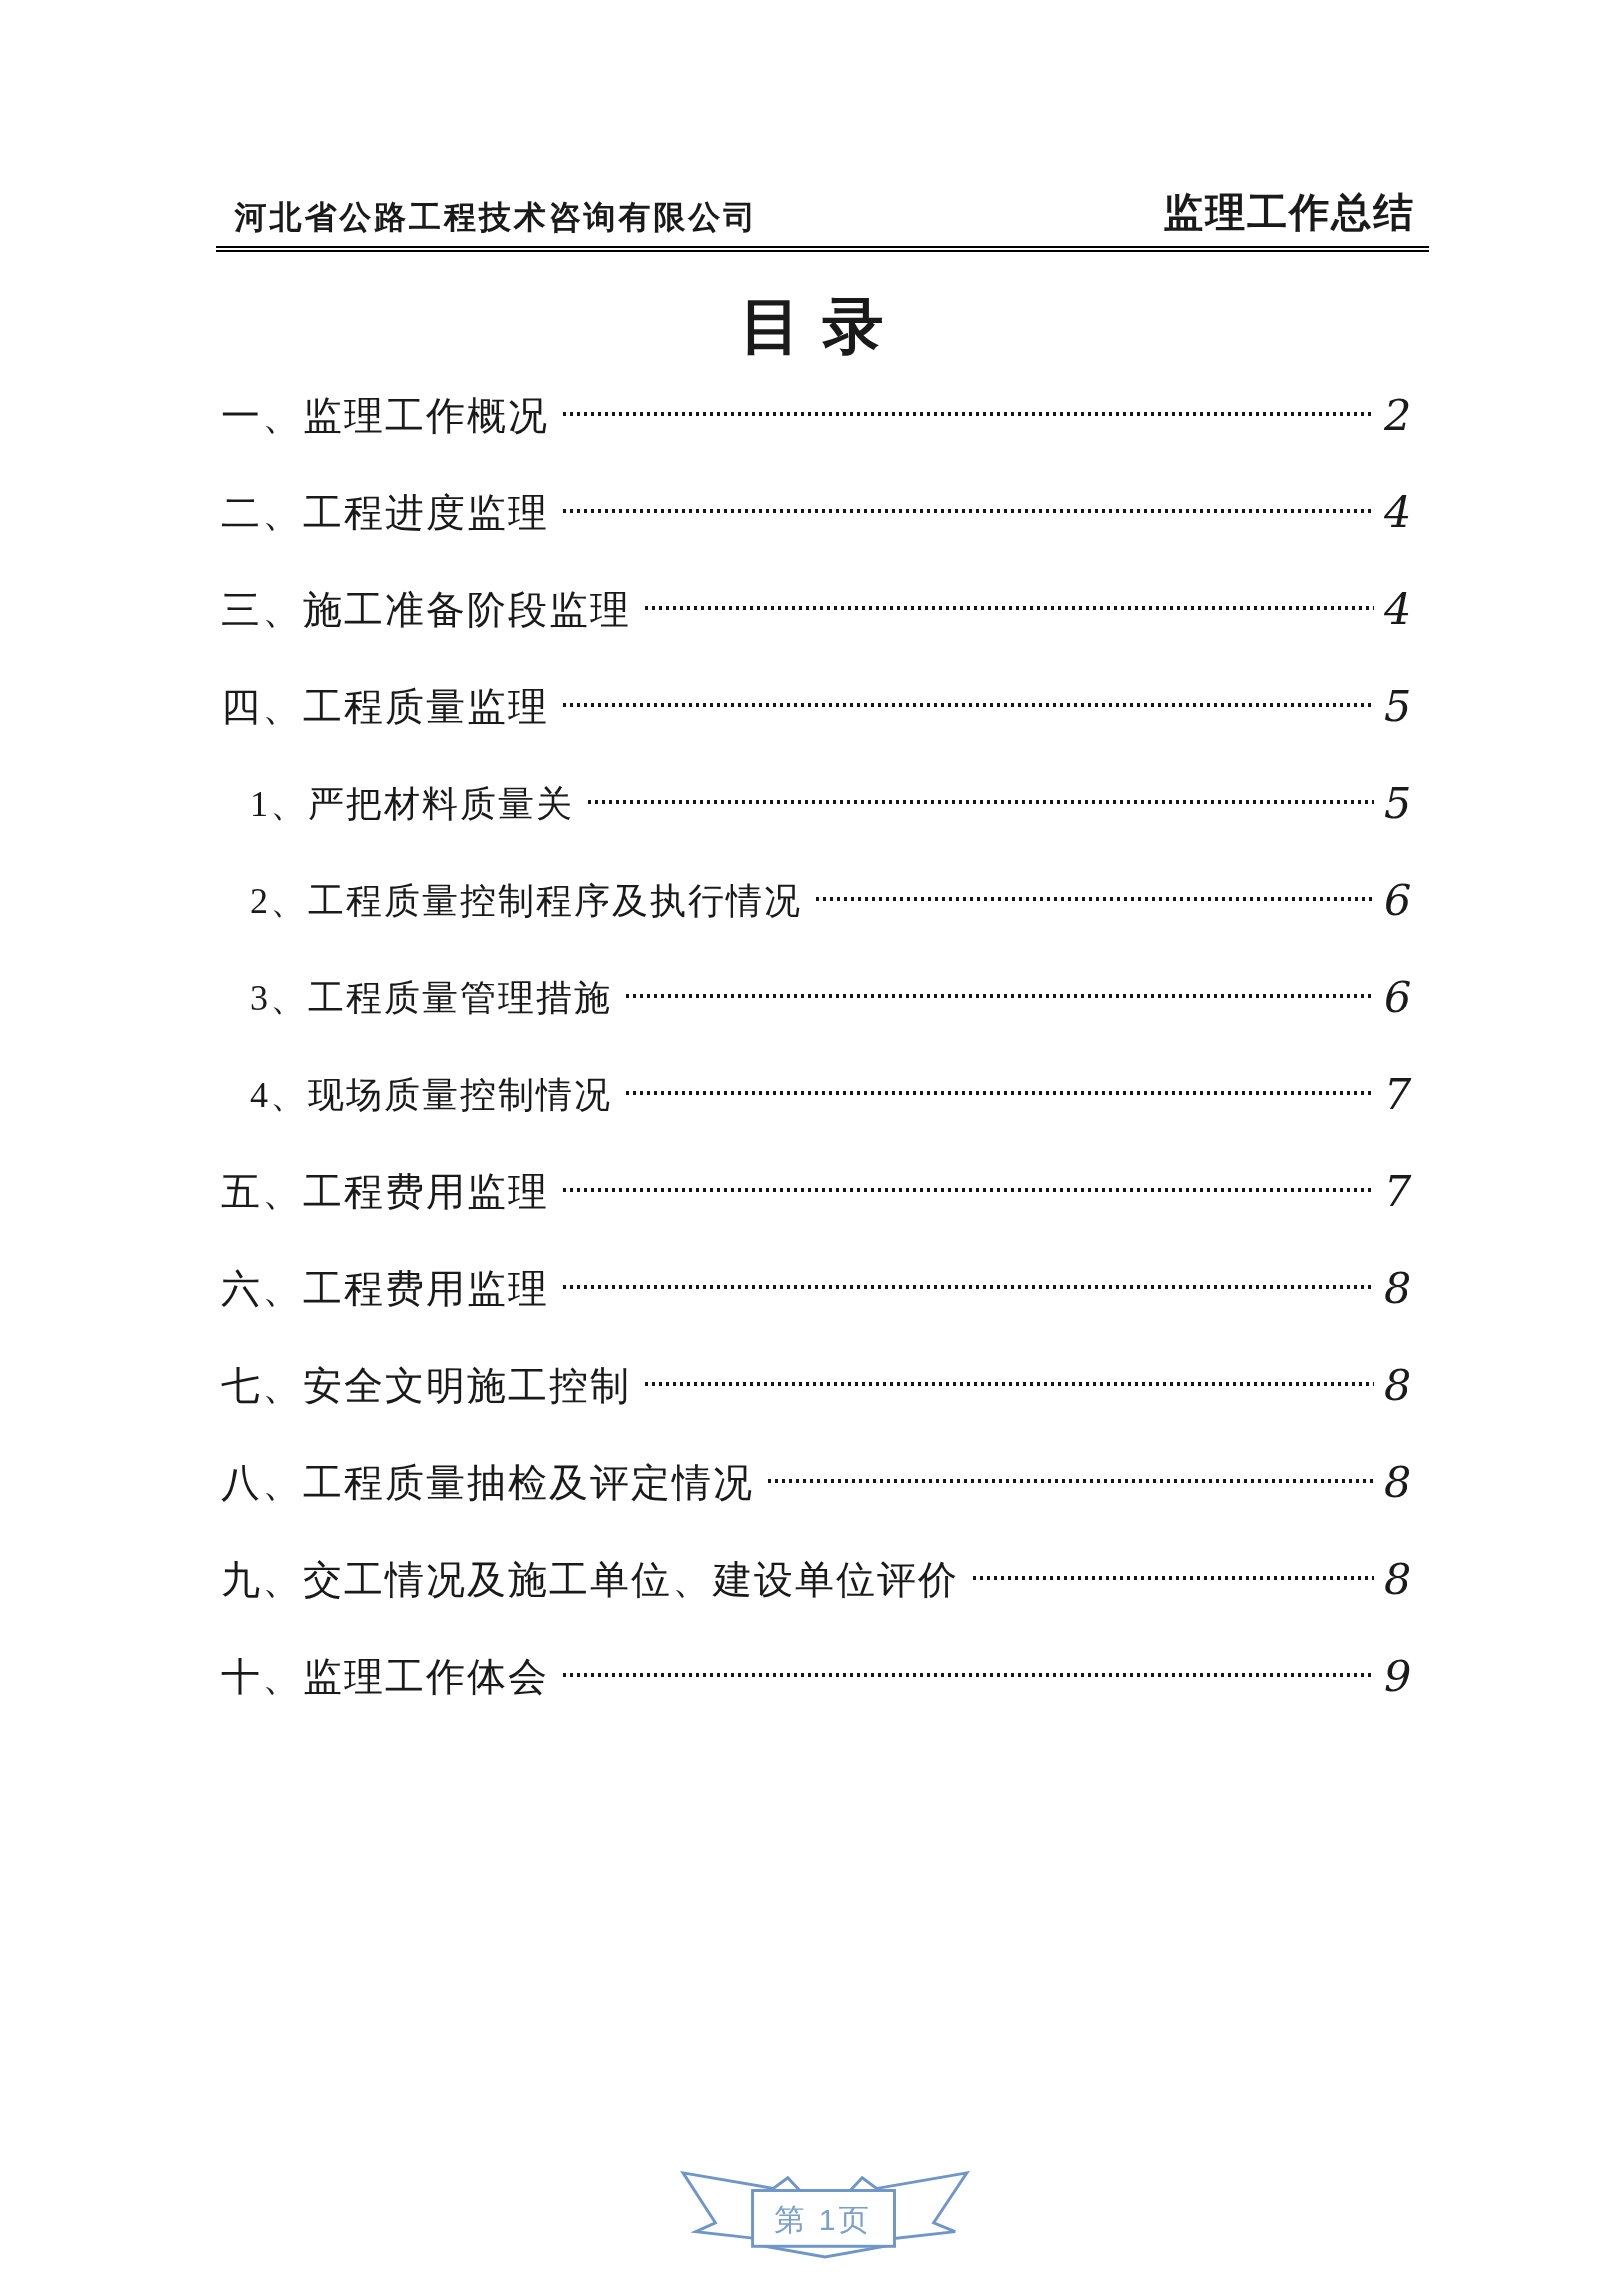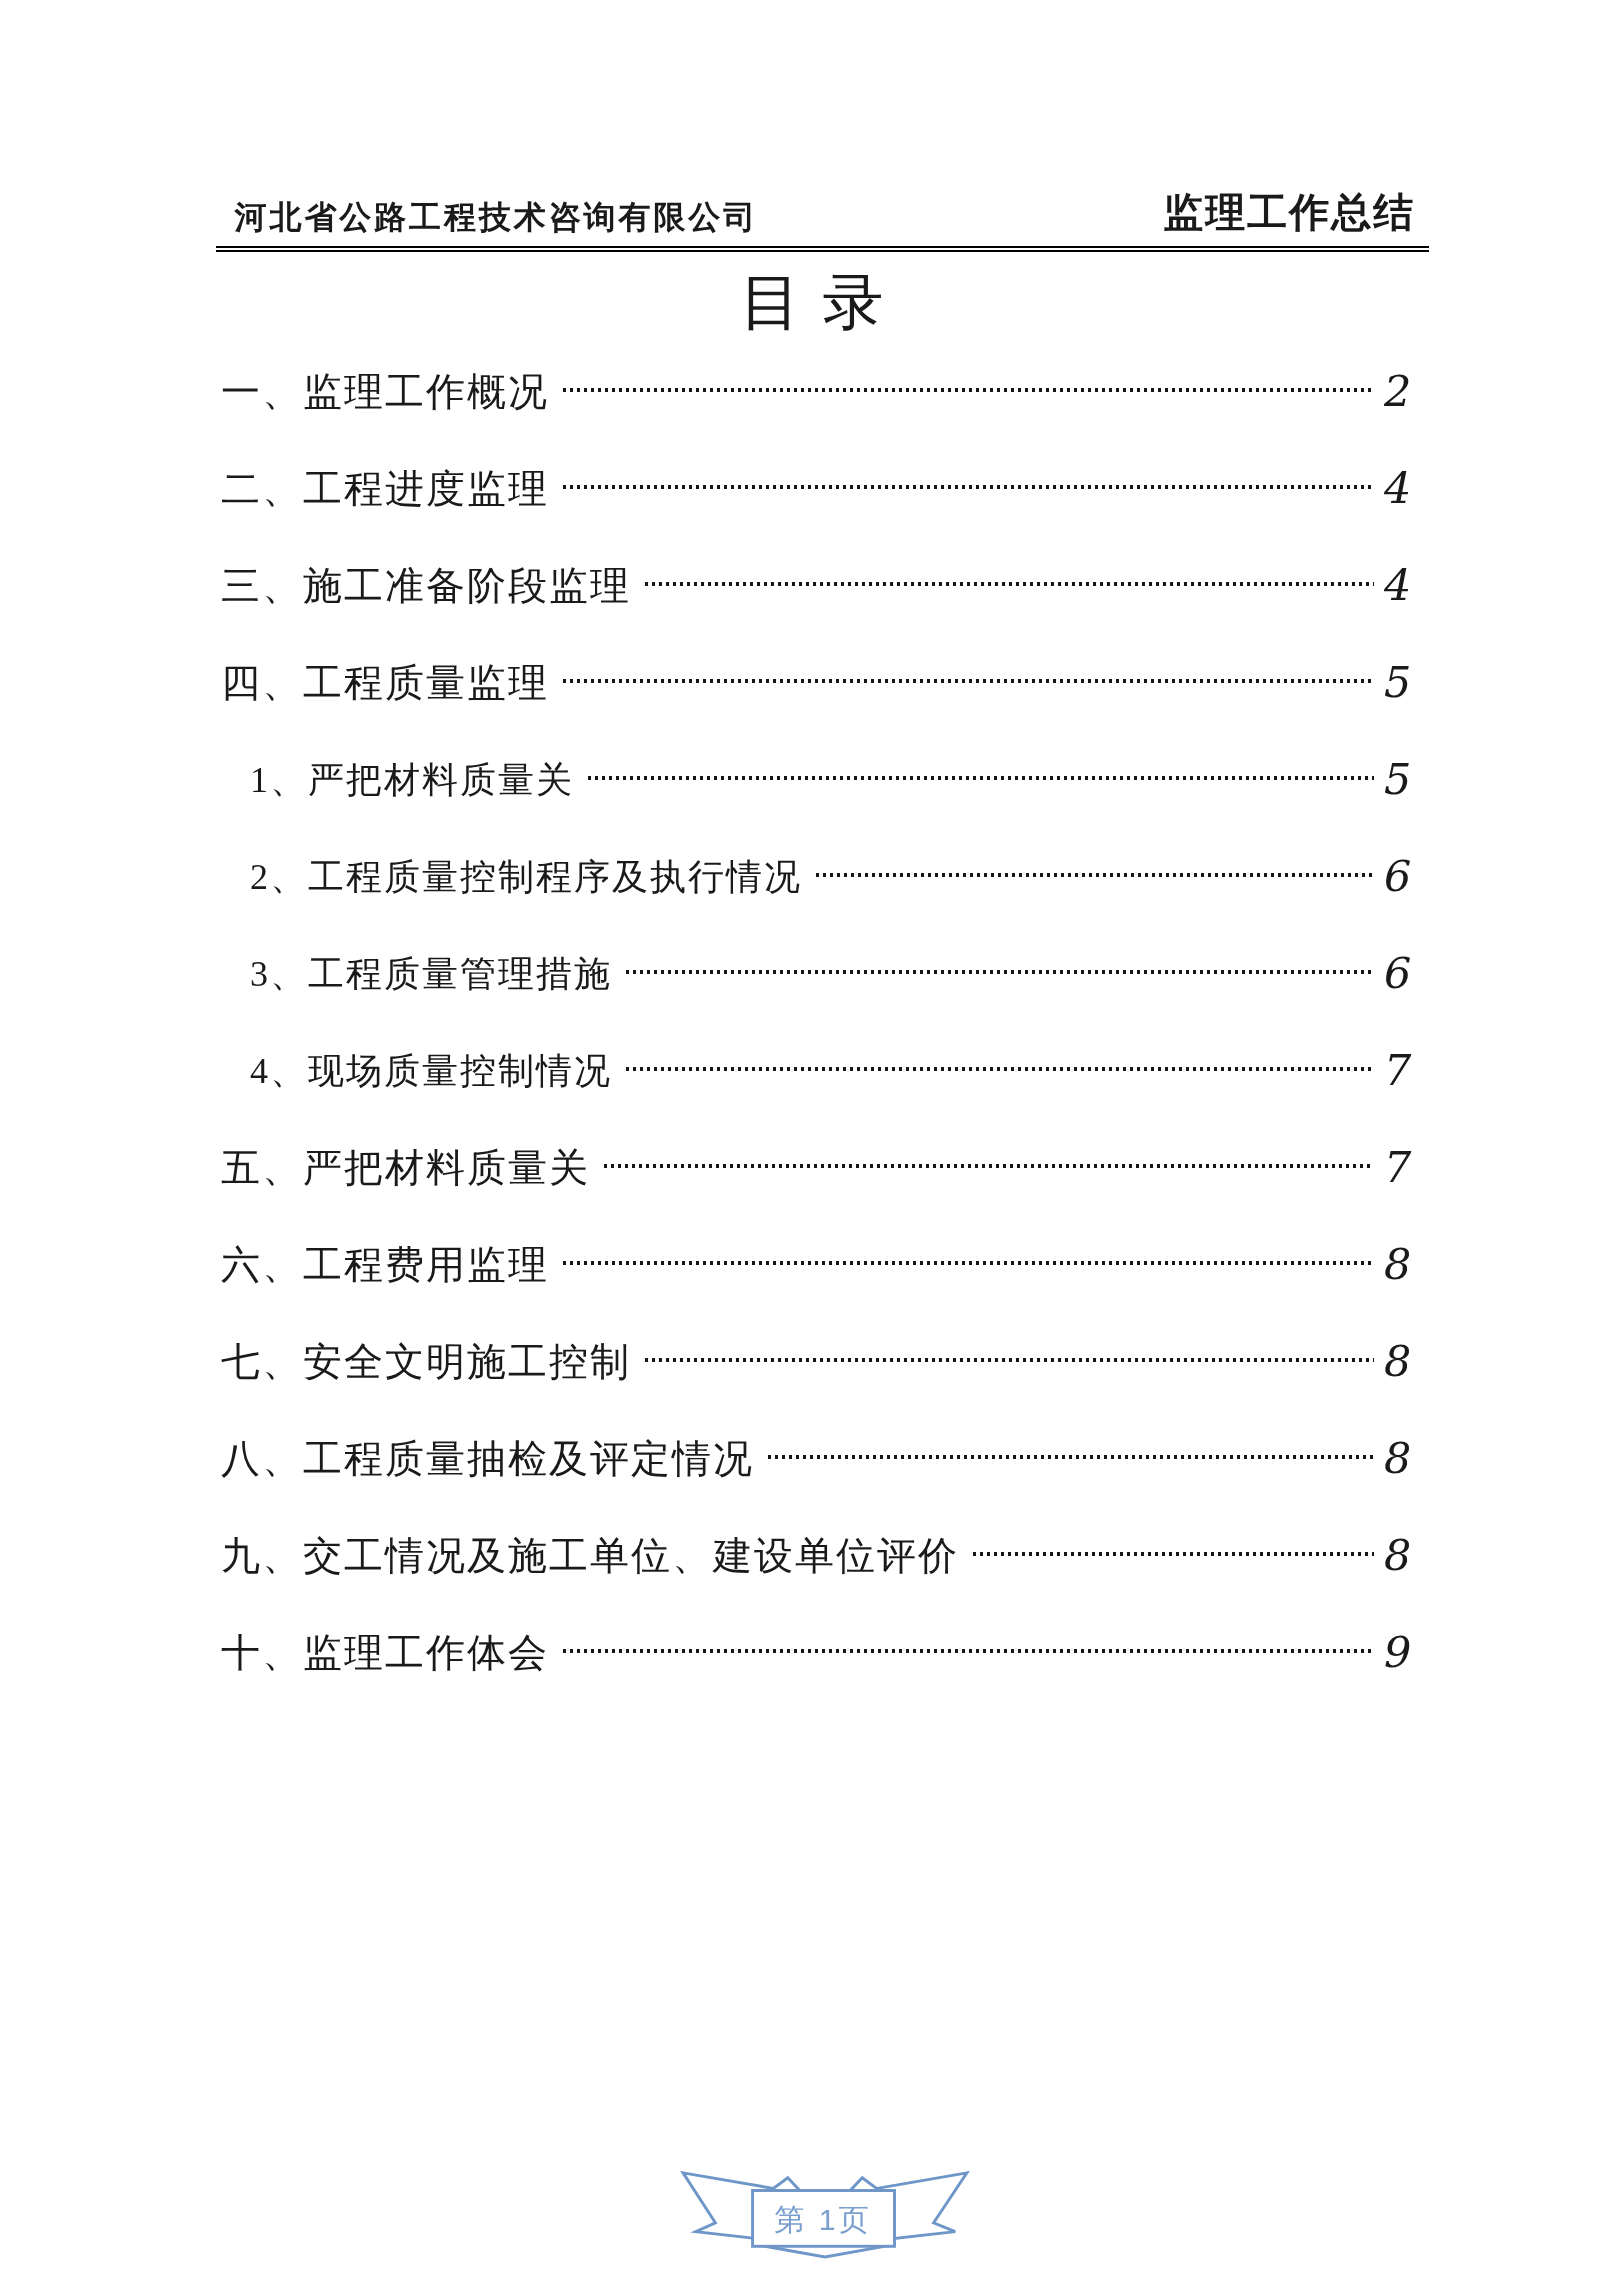--- a/index.html
+++ b/index.html
@@ -16,21 +16,21 @@
     margin-top:193px; line-height:1;
   }
   .h-left  { font-size:32px; letter-spacing:2.9px; margin-left:18.6px; font-weight:700; white-space:nowrap; }
   .h-right { font-size:40px; letter-spacing:2px; margin-right:13.7px; font-weight:600; white-space:nowrap; }
   .rule {
     margin-top:12.7px; height:2px;
     border-top:2.9px solid #000; border-bottom:2.9px solid #000;
   }
   .doc-title {
     text-align:center; font-size:61px; line-height:1; letter-spacing:21.6px;
-    margin-top:20px; font-weight:400;
+    margin-top:44px; font-weight:700;
   }
   .toc { margin-top:10.8px; }
   .toc-row {
     display:flex; align-items:center; height:97px;
     font-size:39px; line-height:1; padding-left:4.9px;
   }
   .toc-row.sub { padding-left:34px; font-size:36px; }
   .toc-label { white-space:nowrap; letter-spacing:2px; }
   .leader {
     flex:1 1 auto; height:4.9px; margin:0 9.8px 0 13.7px;
@@ -100,21 +100,21 @@
       <span class="toc-label">3、工程质量管理措施</span>
       <span class="leader"></span>
       <span class="page-num">6</span>
     </div>
     <div class="toc-row sub">
       <span class="toc-label">4、现场质量控制情况</span>
       <span class="leader"></span>
       <span class="page-num">7</span>
     </div>
     <div class="toc-row">
-      <span class="toc-label">五、严把材料质量关</span>
+      <span class="toc-label">五、工程费用监理</span>
       <span class="leader"></span>
       <span class="page-num">7</span>
     </div>
     <div class="toc-row">
       <span class="toc-label">六、工程费用监理</span>
       <span class="leader"></span>
       <span class="page-num">8</span>
     </div>
     <div class="toc-row">
       <span class="toc-label">七、安全文明施工控制</span>

